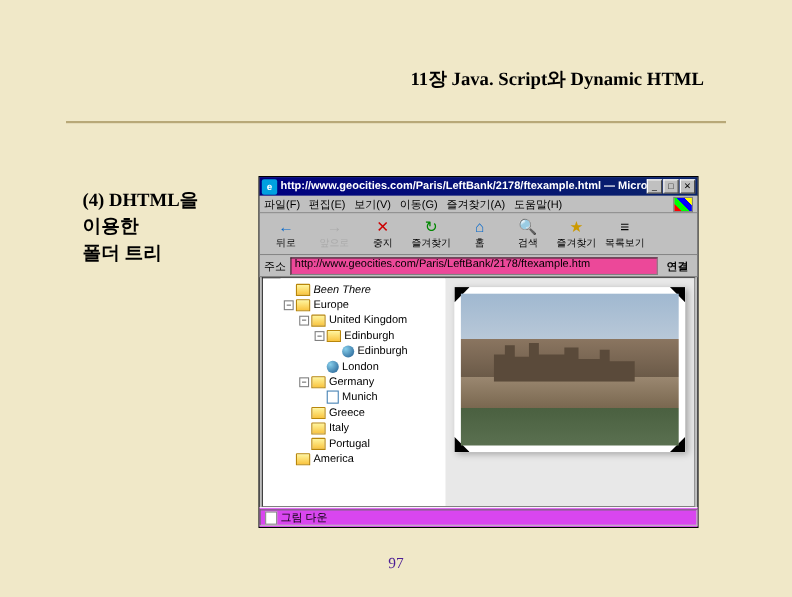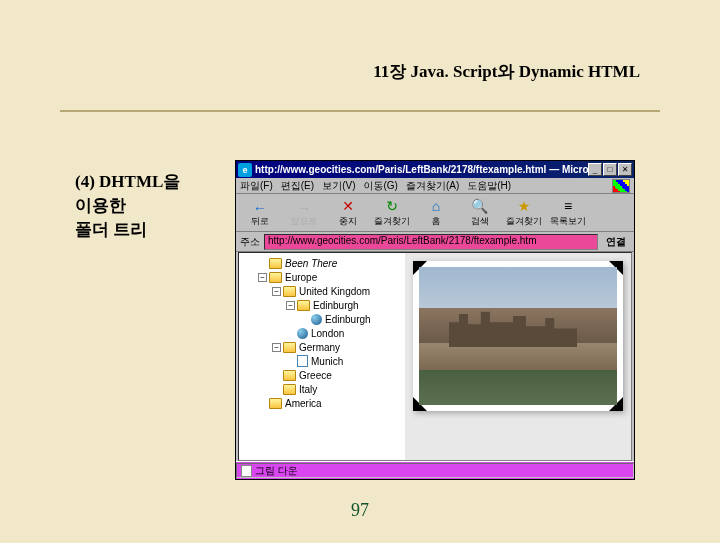--- a/index.html
+++ b/index.html
@@ -262,22 +262,22 @@
   .status-icon {
     width: 12px; height: 12px;
     background: radial-gradient(circle,#6ab0e0,#2060a0);
     border-radius: 50%;
   }
   .page-number {
     position: absolute;
     bottom: 22px;
     left: 50%;
     transform: translateX(-50%);
-    font-size: 18px;
-    color: #14532d;
+    font-size: 14px;
+    color: #4c1d95;
     margin-top: 12px;
   }
 </style>
 </head>
 <body>
 
 <div class="page-title">11장 Java. Script와 Dynamic HTML</div>
 <div class="hr"></div>
 <div class="section-label" style="white-space:pre-line">(4) DHTML을
 이용한
@@ -403,20 +403,26 @@
           <span class="tree-folder"></span>
           <span>Greece</span>
         </div>
         <div class="tree-item">
           <span class="tree-indent" style="width: 14px;"></span>
           <span style="width: 11px; display: inline-block;"></span>
           <span class="tree-folder"></span>
           <span>Italy</span>
         </div>
         <div class="tree-item">
+          <span class="tree-indent" style="width: 14px;"></span>
+          <span style="width: 11px; display: inline-block;"></span>
+          <span class="tree-folder"></span>
+          <span>Portugal</span>
+        </div>
+        <div class="tree-item">
           <span class="tree-indent" style="width: 0px;"></span>
           <span style="width: 11px; display: inline-block;"></span>
           <span class="tree-folder"></span>
           <span>America</span>
         </div>
       </div>
     <div class="image-panel">
       <div class="photo-frame">
         <div class="photo-corner tl"></div>
         <div class="photo-corner tr"></div>

